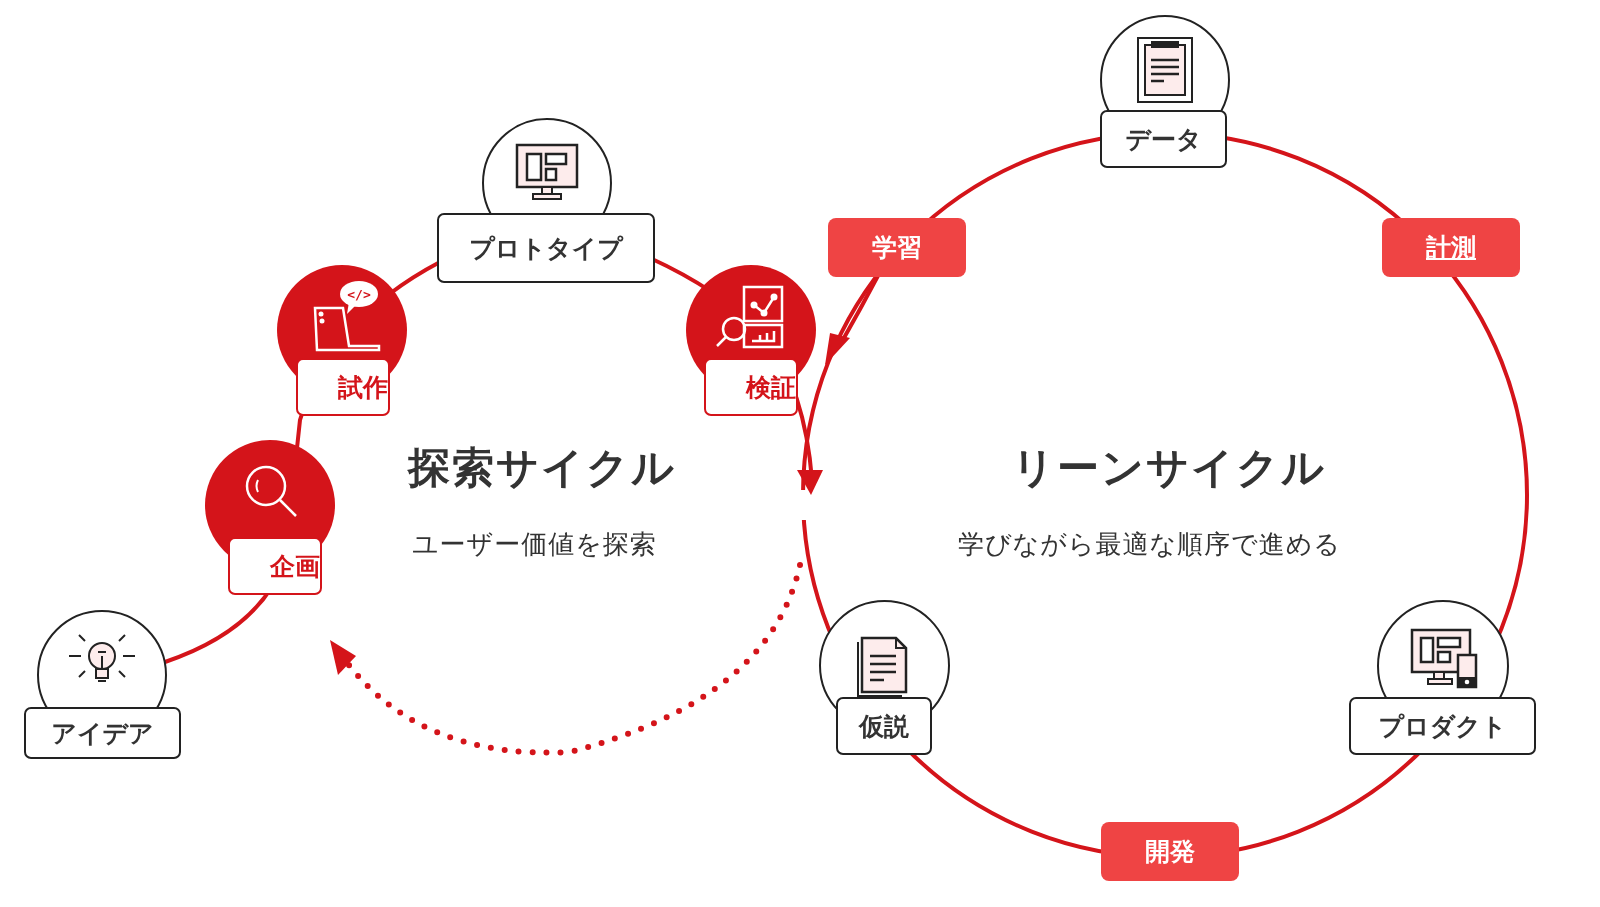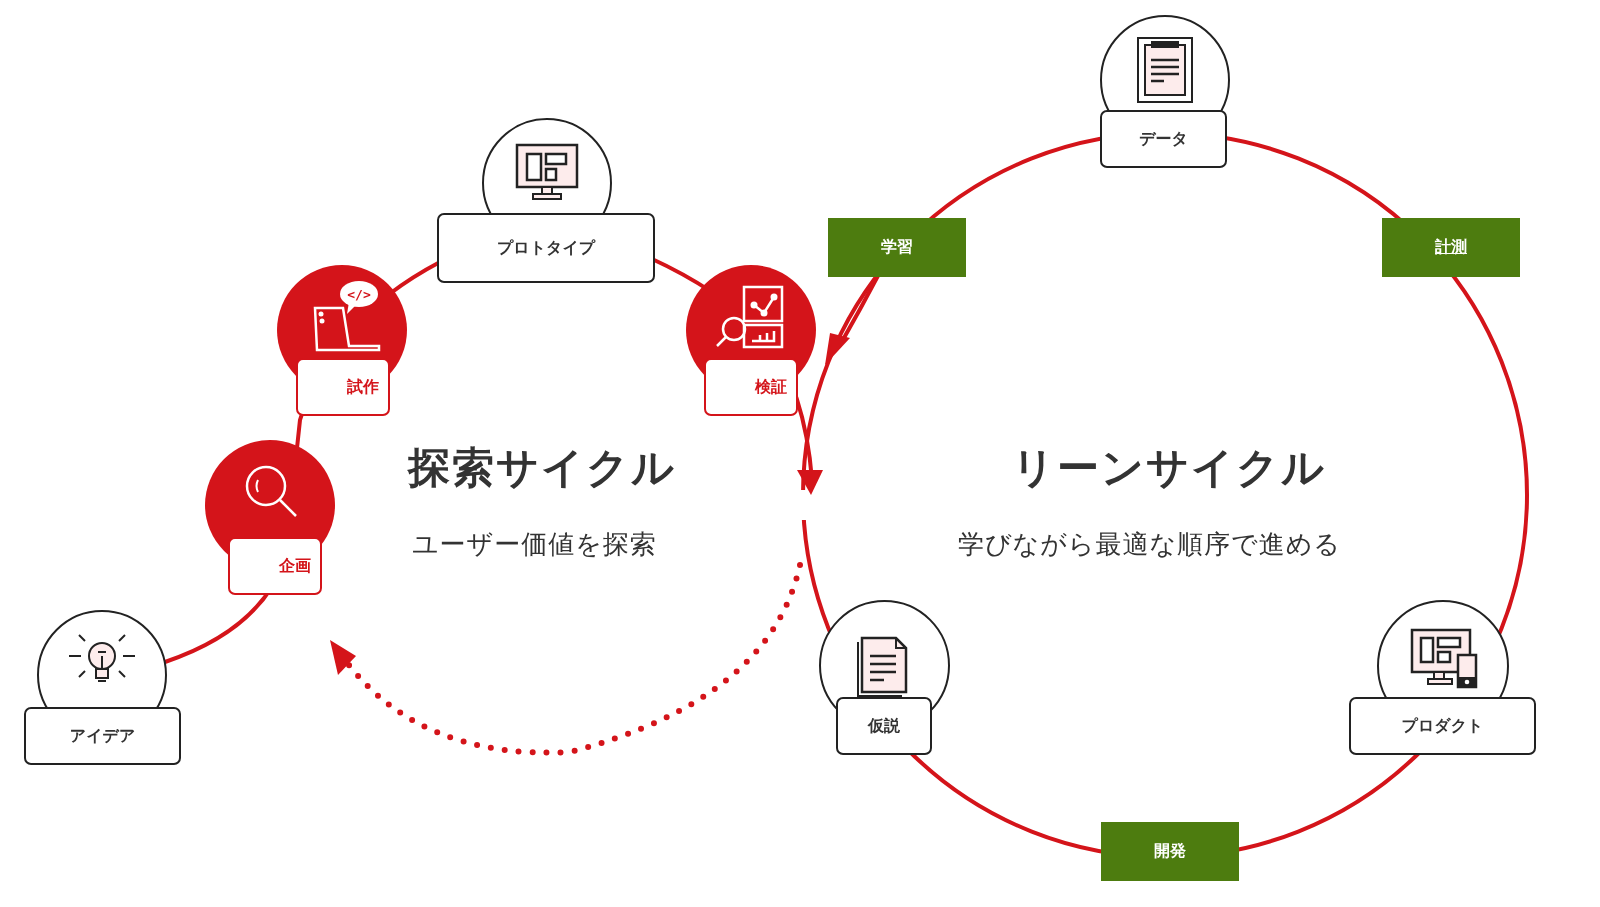--- a/index.html
+++ b/index.html
@@ -2,24 +2,24 @@
 <html><head>
 <meta charset="utf-8">
 <style>
   html, body { margin: 0; padding: 0; background: #ffffff; }
   body { width: 1600px; height: 907px; position: relative; overflow: hidden;
          font-family: "DejaVu Sans", "Liberation Sans", sans-serif; }
   svg.canvas { position: absolute; left: 0; top: 0; }
   .title { position: absolute; font-weight: bold; color: #333333; font-size: 42px; letter-spacing: 2px; white-space: nowrap; }
   .subtitle { position: absolute; color: #333333; font-size: 26px; letter-spacing: 1px; white-space: nowrap; margin-top: 15px; }
   .label-box { position: absolute; box-sizing: border-box; display: flex; align-items: center; justify-content: center;
-               font-weight: bold; font-size: 16px; white-space: nowrap; border-radius: 7px; }
+               font-weight: bold; font-size: 25px; white-space: nowrap; border-radius: 7px; }
   .label-dark { background: #ffffff; border: 2px solid #222222; color: #333333; }
   .label-red-outline { background: #ffffff; border: 2px solid #d4141a; color: #d4141a; padding-left: 40px; }
-  .label-red-fill { background: #4d7c0f; color: #ffffff; border-radius: 0; }
+  .label-red-fill { background: #ef4444; color: #ffffff; border-radius: 8px; }
   .bubble { position: absolute; box-sizing: border-box; border-radius: 50%; }
   .bubble-white { background: #ffffff; border: 2px solid #222222; }
   .bubble-red { background: #d4141a; }
   .icon { position: absolute; }
 </style>
 </head>
 <body>
 
 <svg class="canvas" width="1600" height="907" viewBox="0 0 1600 907">
 
@@ -52,21 +52,21 @@
     <line x1="31" y1="22" x2="39" y2="22" stroke="#222" stroke-width="2"></line>
     <line x1="35" y1="26" x2="35" y2="39" stroke="#222" stroke-width="2"></line>
     <line x1="31" y1="51" x2="39" y2="51" stroke="#222" stroke-width="2"></line>
     <line x1="2" y1="26" x2="14" y2="26" stroke="#222" stroke-width="2"></line>
     <line x1="56" y1="26" x2="68" y2="26" stroke="#222" stroke-width="2"></line>
     <line x1="12" y1="5" x2="18" y2="11" stroke="#222" stroke-width="2"></line>
     <line x1="58" y1="5" x2="52" y2="11" stroke="#222" stroke-width="2"></line>
     <line x1="12" y1="47" x2="18" y2="41" stroke="#222" stroke-width="2"></line>
     <line x1="58" y1="47" x2="52" y2="41" stroke="#222" stroke-width="2"></line>
   </svg>
-  <div class="label-box label-dark" style="left:24px; top:707px; width:157px; height:58px;">アイデア</div>
+  <div class="label-box label-dark" style="left:24px; top:707px; width:157px; height:52px;">アイデア</div>
 </div>
 
 <div>
   <div class="bubble bubble-red" style="left:205px; top:440px; width:130px; height:130px;"></div>
   <svg class="icon" style="left:240px; top:462px;" width="62" height="62" viewBox="0 0 62 62">
     <circle cx="26" cy="24" r="19" fill="none" stroke="#fff" stroke-width="2.5"></circle>
     <path d="M 18 18 Q 15 24 18 30" fill="none" stroke="#fff" stroke-width="2"></path>
     <line x1="40" y1="38" x2="56" y2="54" stroke="#fff" stroke-width="2.5"></line>
   </svg>
   <div class="label-box label-red-outline" style="left:228px; top:537px; width:94px; height:58px;">企画</div>

